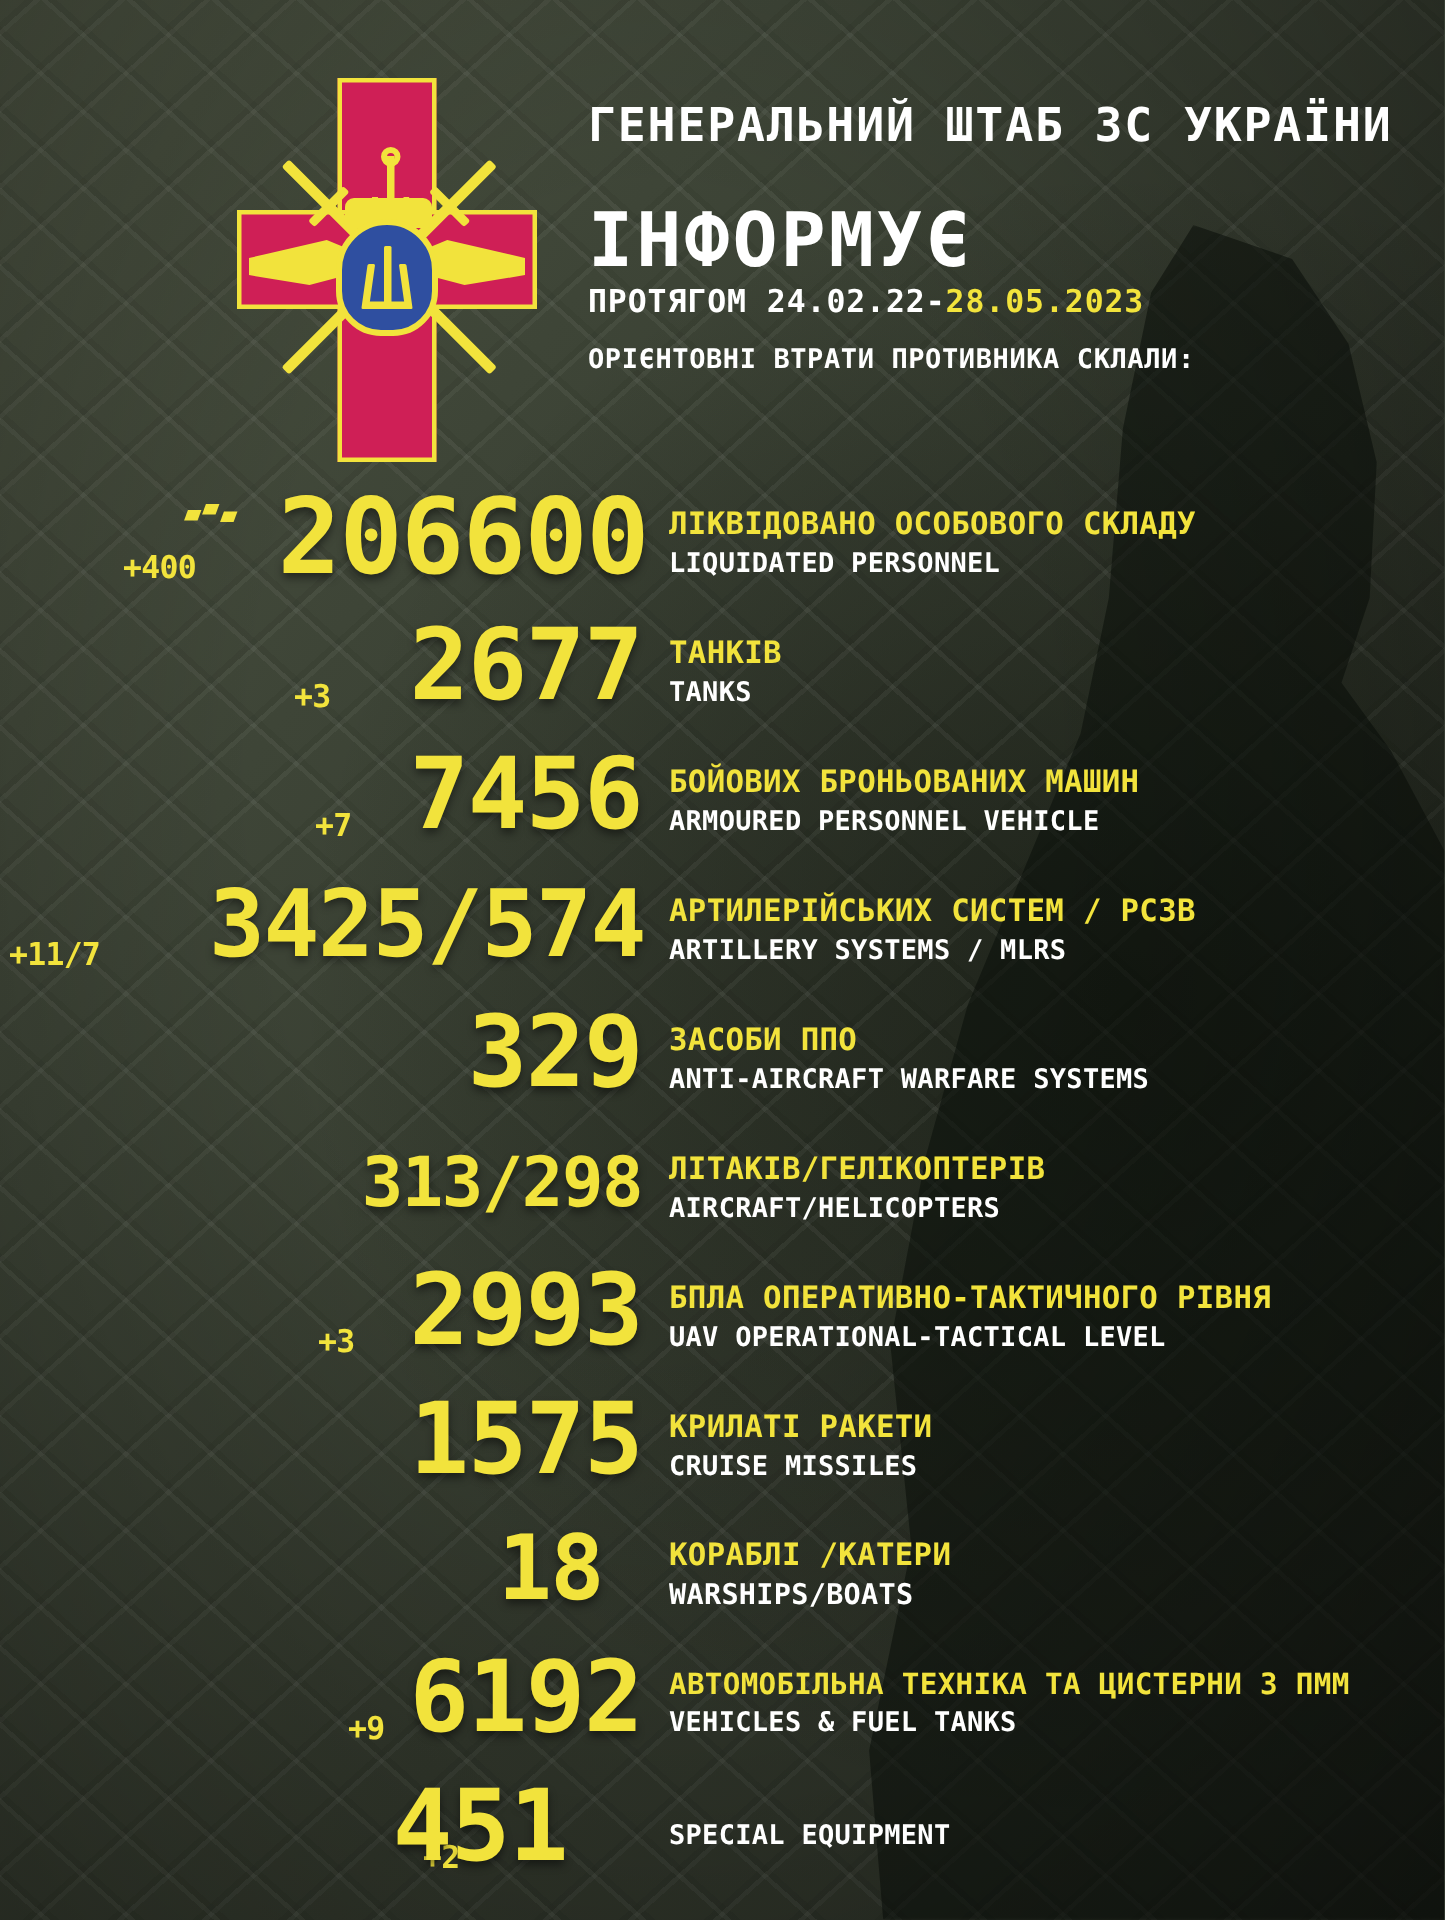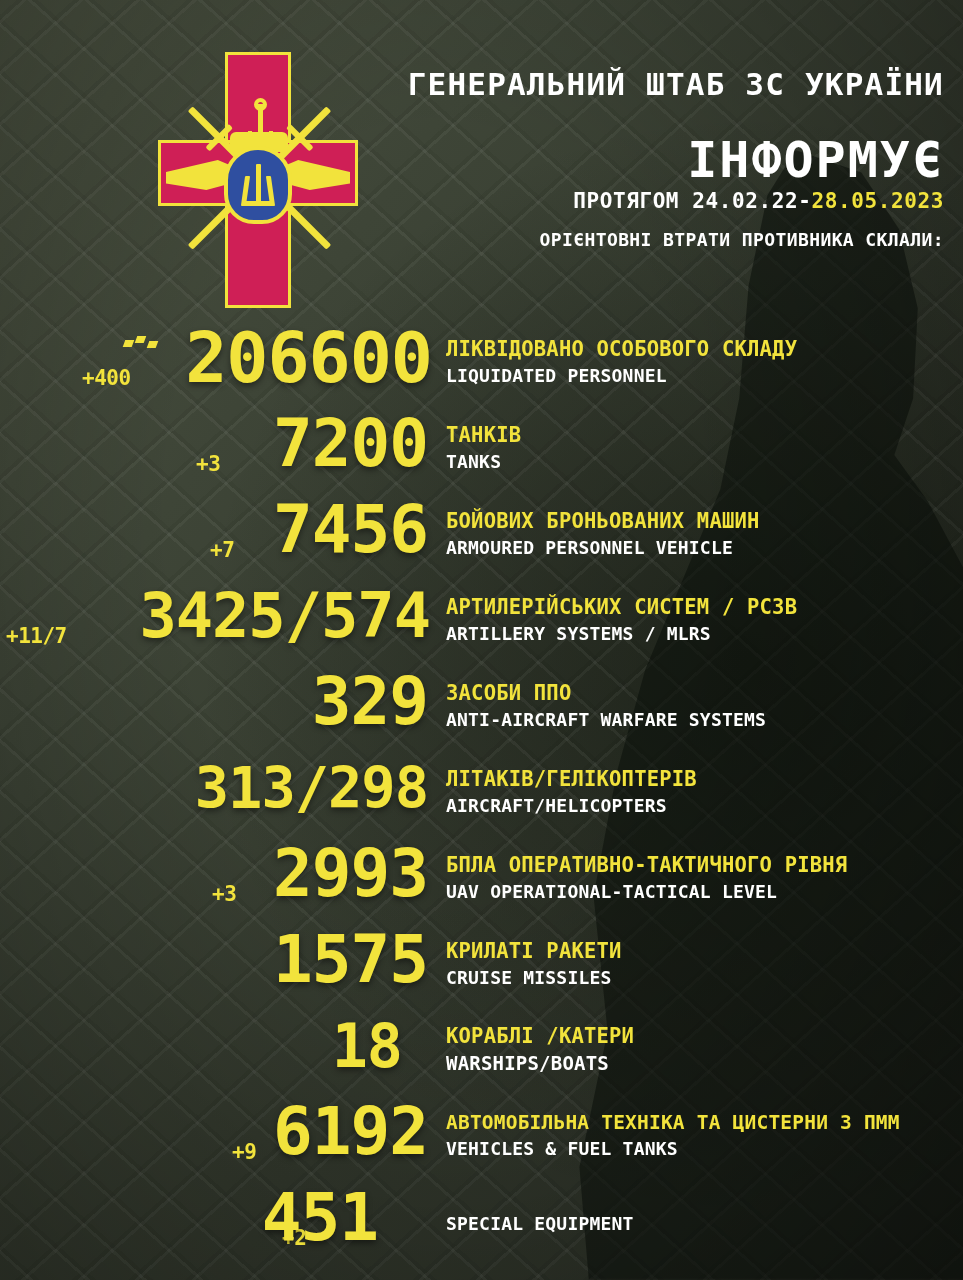--- a/index.html
+++ b/index.html
@@ -145,21 +145,21 @@
     width: 58px; height: 20px;
     background: #f2e33c;
     border-radius: 6px 6px 3px 3px;
   }
 
   .titles {
     position: absolute;
     left: 392px;
     top: 32px;
     width: 552px;
-    text-align: right;
+    text-align: left;
     color: #fff;
   }
   .t1 {
     font-family: "DejaVu Sans Mono", monospace;
     font-weight: bold;
     font-size: 31px;
     letter-spacing: 1.2px;
     text-transform: uppercase;
     white-space: nowrap;
   }
@@ -251,21 +251,21 @@
     margin-top: 4px;
     white-space: nowrap;
   }
   
   .row.r0 .bignum { font-size: 70px; right: 6px; }
   .row.r0 .delta  { left: 82px; }
   .row.r1 .delta  { left: 196px; }
   .row.r2 .delta  { left: 210px; }
   .row.r3 .bignum { font-size: 62px; right: 8px; }
   .row.r3 .delta  { left: 6px; }
-  .row.r5 .bignum { font-size: 57px; }
+  .row.r5 .bignum { font-size: 46px; }
   .row.r6 .delta  { left: 212px; }
   .row.r8 .bignum { font-size: 60px; right: 36px; }
   .row.r8 .lab-en { font-size: 19px; }
   .row.r9 .delta  { left: 232px; }
   .row.r9 .lab-ua { font-size: 19.5px; }
   .row.r10 .delta { left: 282px; }
   .row.r10 .bignum { right: 60px; }
 
   .dots {
     position: absolute;
@@ -341,21 +341,21 @@
       </div>
       <div class="labels">
         <div class="lab-ua">Ліквідовано особового складу</div>
         <div class="lab-en">liquidated personnel</div>
       </div>
     </div>
 
     <div class="row r1">
       <div class="delta-wrap">
         <div class="delta">+3</div>
-        <div class="bignum">7200</div>
+        <div class="bignum">2677</div>
       </div>
       <div class="labels">
         <div class="lab-ua">Танків</div>
         <div class="lab-en">tanks</div>
       </div>
     </div>
 
     <div class="row r2">
       <div class="delta-wrap">
         <div class="delta">+7</div>

